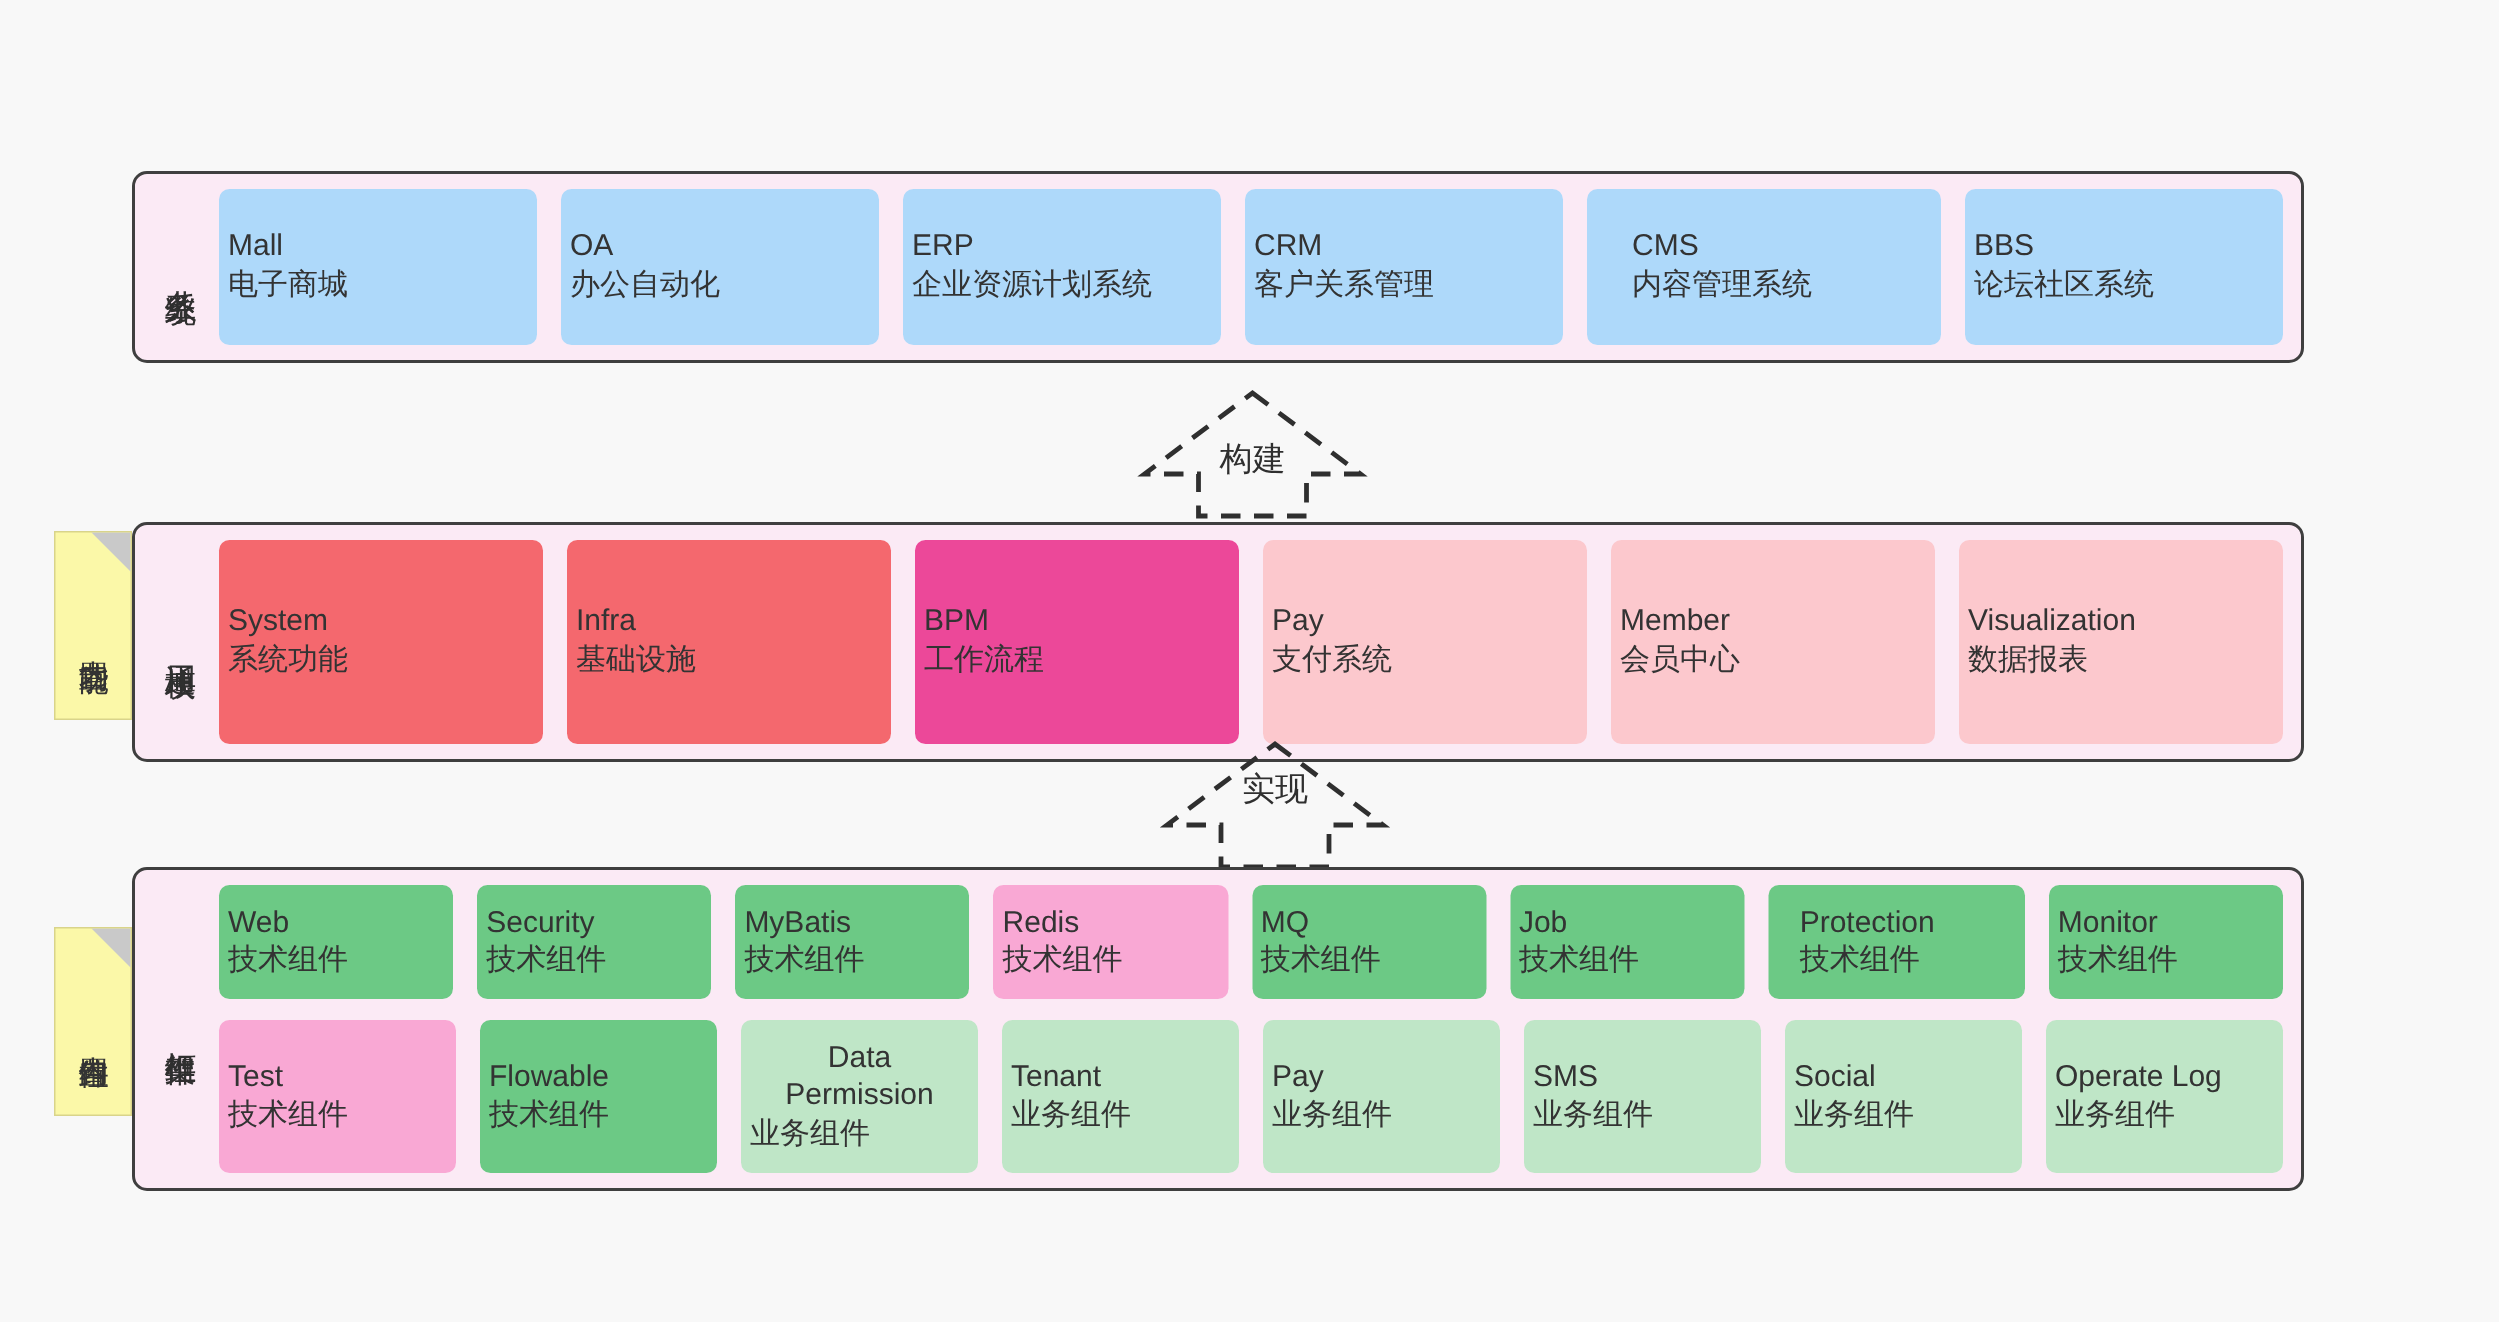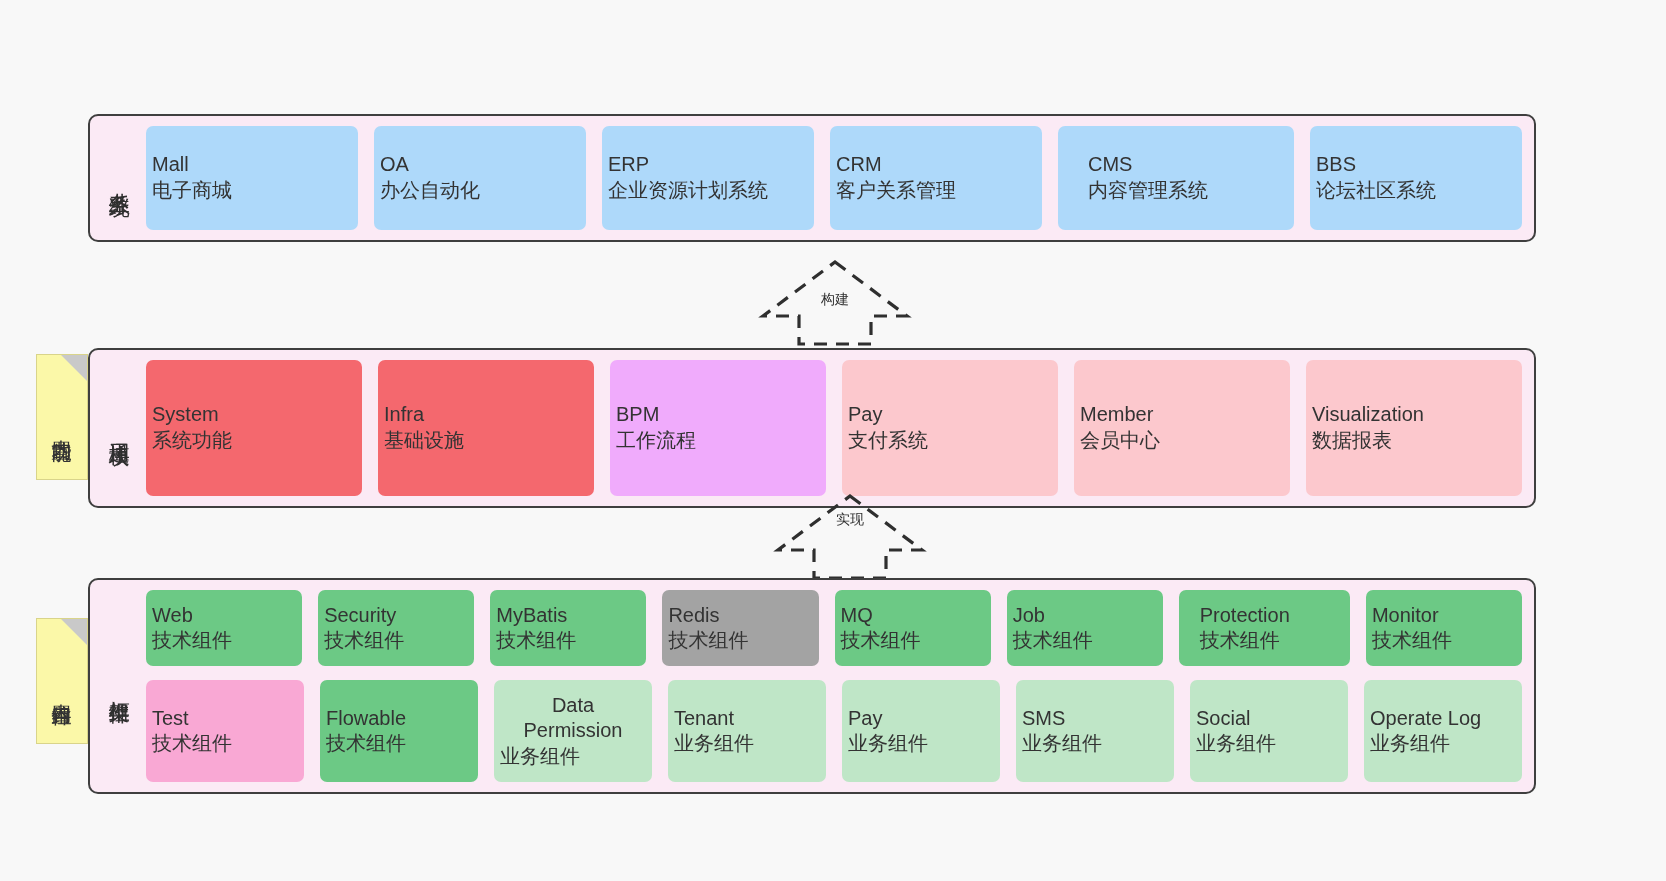--- a/index.html
+++ b/index.html
@@ -96,21 +96,21 @@
     border-top: 26px solid #c9c9c9;
     border-left: 26px solid transparent;
   }
 
   
   .arrow {
     position: absolute;
   }
   .arrow .lbl {
     position: absolute;
-    font-size: 14px;
+    font-size: 22px;
     color: #2f2f2f;
     background: transparent;
     left: 50%;
     transform: translateX(-50%);
     white-space: nowrap;
   }
 </style>
 </head>
 <body>
 
@@ -165,21 +165,21 @@
     <div class="band-cells">
       <div class="cell-row">
         <div class="cell" style="background:#f4686e;">
           <span class="t-en">System</span>
           <span class="t-cn">系统功能</span>
         </div>
         <div class="cell" style="background:#f4686e;">
           <span class="t-en">Infra</span>
           <span class="t-cn">基础设施</span>
         </div>
-        <div class="cell" style="background:#f0abfc;">
+        <div class="cell" style="background:#ec4899;">
           <span class="t-en">BPM</span>
           <span class="t-cn">工作流程</span>
         </div>
         <div class="cell" style="background:#fcc8cd;">
           <span class="t-en">Pay</span>
           <span class="t-cn">支付系统</span>
         </div>
         <div class="cell" style="background:#fcc8cd;">
           <span class="t-en">Member</span>
           <span class="t-cn">会员中心</span>
@@ -214,21 +214,21 @@
           <span class="t-cn">技术组件</span>
         </div>
         <div class="cell" style="background:#6cc985;">
           <span class="t-en">Security</span>
           <span class="t-cn">技术组件</span>
         </div>
         <div class="cell" style="background:#6cc985;">
           <span class="t-en">MyBatis</span>
           <span class="t-cn">技术组件</span>
         </div>
-        <div class="cell" style="background:#a3a3a3;">
+        <div class="cell" style="background:#f9a8d4;">
           <span class="t-en">Redis</span>
           <span class="t-cn">技术组件</span>
         </div>
         <div class="cell" style="background:#6cc985;">
           <span class="t-en">MQ</span>
           <span class="t-cn">技术组件</span>
         </div>
         <div class="cell" style="background:#6cc985;">
           <span class="t-en">Job</span>
           <span class="t-cn">技术组件</span>

